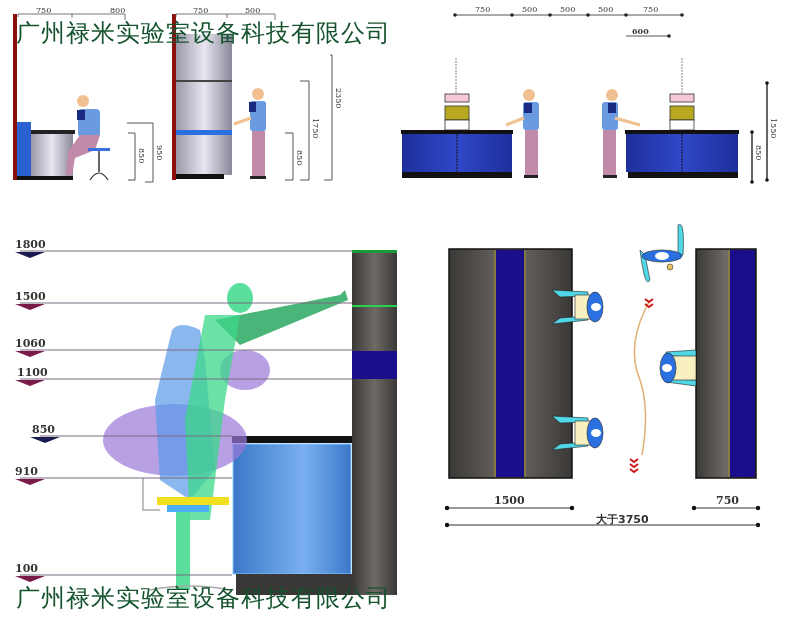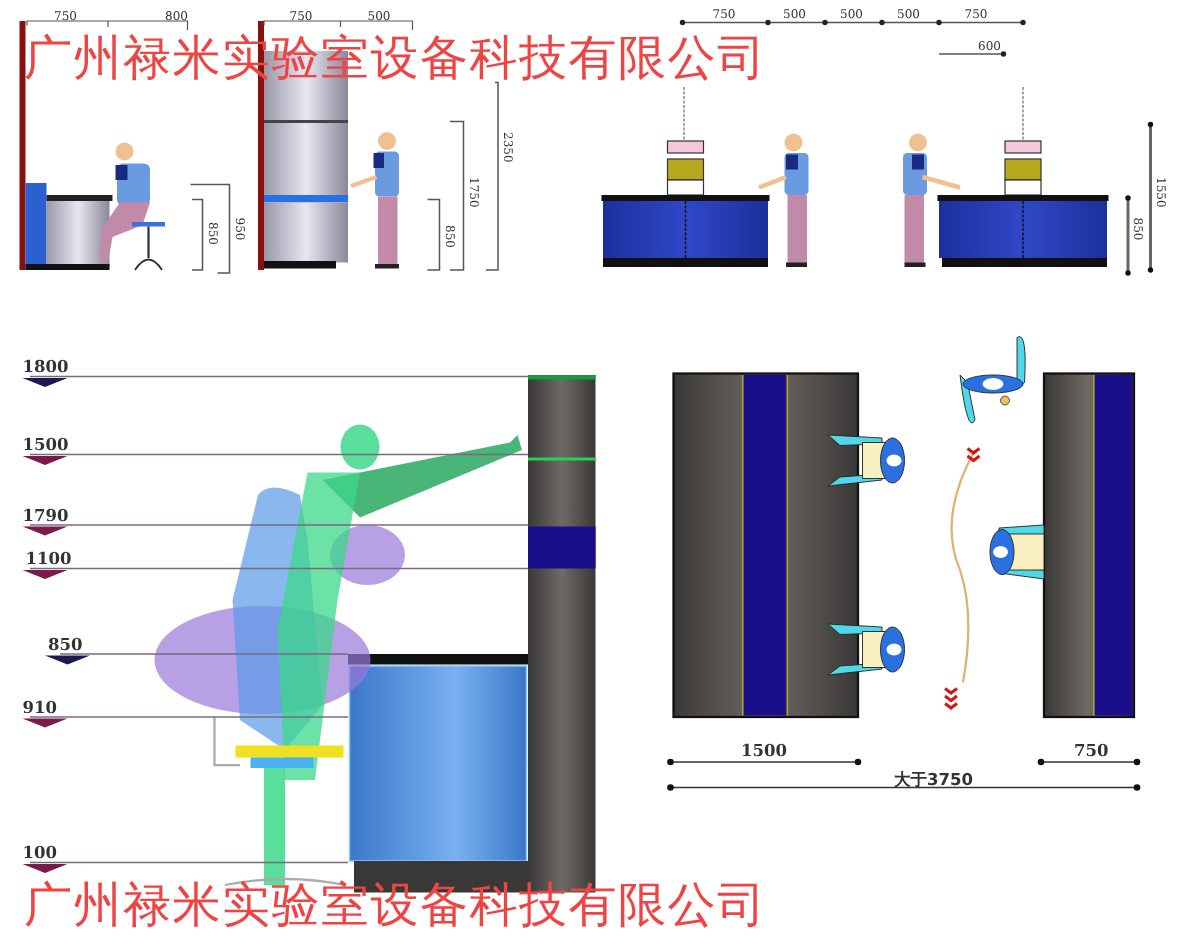--- a/index.html
+++ b/index.html
@@ -1,20 +1,20 @@
 <!DOCTYPE html>
 <html><head>
 <meta charset="utf-8">
 <style>
   html, body { margin:0; padding:0; background:#ffffff; }
   body { width:800px; height:634px; position:relative; overflow:hidden; font-family:"DejaVu Serif", serif; }
   .abs { position:absolute; }
   .dimtxt { font-family:"DejaVu Serif", serif; font-size:8px; color:#333; }
   .dimtxt-v { font-family:"DejaVu Serif", serif; font-size:8px; color:#333; writing-mode:vertical-rl; }
-  .watermark { font-family:"DejaVu Sans", sans-serif; font-size:32px; color:#ef4444; letter-spacing:1px; white-space:nowrap; }
+  .watermark { font-family:"DejaVu Sans", sans-serif; font-size:24px; color:#14532d; letter-spacing:1px; white-space:nowrap; }
   .hlabel { font-family:"DejaVu Serif", serif; font-weight:bold; font-size:11px; color:#333; }
   svg { position:absolute; left:0; top:0; }
 </style>
 </head>
 <body>
 
 <svg width="800" height="634" viewBox="0 0 800 634">
   <defs>
     <linearGradient id="steel" x1="0" y1="0" x2="1" y2="0">
       <stop offset="0" stop-color="#9a98a8"></stop>
@@ -241,27 +241,27 @@
 <div class="abs dimtxt" style="left:245px;top:6px;">500</div>
 <div class="abs dimtxt-v" style="left:295px;top:150px;">850</div>
 <div class="abs dimtxt-v" style="left:311px;top:118px;">1750</div>
 <div class="abs dimtxt-v" style="left:334px;top:88px;">2350</div>
 
 <div class="abs dimtxt" style="left:475px;top:5px;">750</div>
 <div class="abs dimtxt" style="left:522px;top:5px;">500</div>
 <div class="abs dimtxt" style="left:560px;top:5px;">500</div>
 <div class="abs dimtxt" style="left:598px;top:5px;">500</div>
 <div class="abs dimtxt" style="left:643px;top:5px;">750</div>
-<div class="abs dimtxt" style="left:652px;top:26px;">600</div>
+<div class="abs dimtxt" style="left:632px;top:26px;font-weight:bold;">600</div>
 <div class="abs dimtxt-v" style="left:754px;top:145px;">850</div>
 <div class="abs dimtxt-v" style="left:769px;top:118px;">1550</div>
 
 <div class="abs hlabel" style="left:15px;top:238px;text-align:right;">1800</div>
 <div class="abs hlabel" style="left:15px;top:290px;">1500</div>
-<div class="abs hlabel" style="left:15px;top:337px;">1790</div>
+<div class="abs hlabel" style="left:15px;top:337px;">1060</div>
 <div class="abs hlabel" style="left:17px;top:366px;">1100</div>
 <div class="abs hlabel" style="left:32px;top:423px;">850</div>
 <div class="abs hlabel" style="left:15px;top:465px;">910</div>
 <div class="abs hlabel" style="left:15px;top:562px;">100</div>
 
 <div class="abs hlabel" style="left:494px;top:494px;">1500</div>
 <div class="abs hlabel" style="left:716px;top:494px;">750</div>
 <div class="abs hlabel" style="left:596px;top:512px;font-family:'DejaVu Sans',sans-serif;">大于3750</div>
 
 <div class="abs watermark" style="left:16px;top:17px;">广州禄米实验室设备科技有限公司</div>

